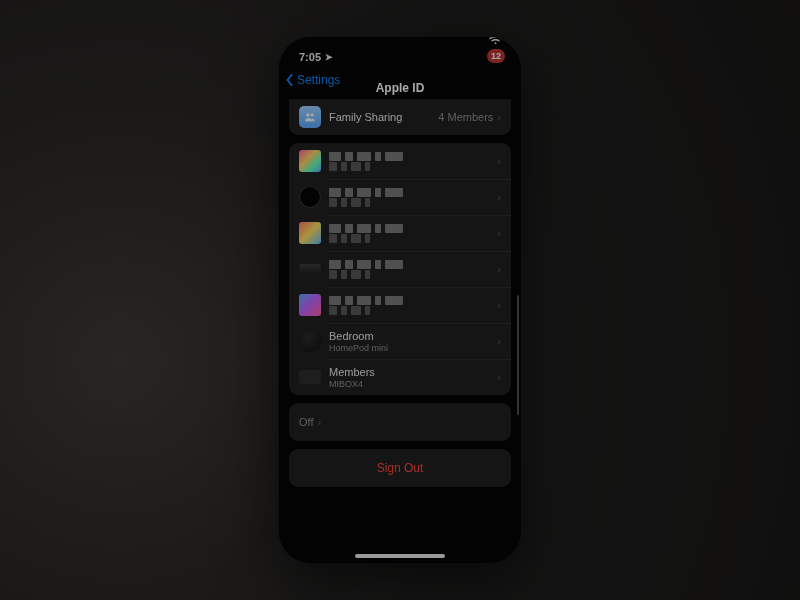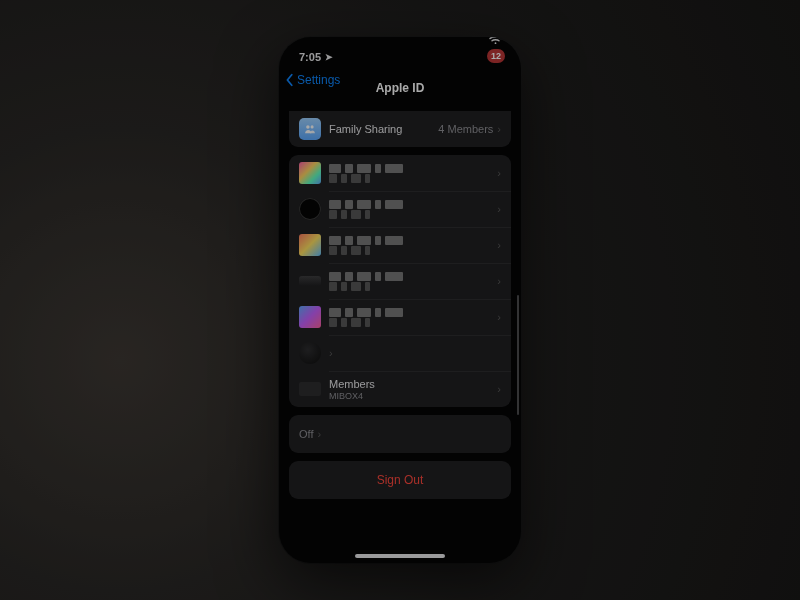--- a/index.html
+++ b/index.html
@@ -56,21 +56,21 @@
     overflow: hidden;
     padding: 0;
   }
 
   .group {
     background: #1c1c1e;
     border-radius: 9px;
     margin: 8px 10px;
     overflow: hidden;
   }
-  .group.first-partial { margin-top: 16px; border-top-left-radius: 0; border-top-right-radius: 0; }
+  .group.first-partial { margin-top: 4px; border-top-left-radius: 0; border-top-right-radius: 0; }
 
   .row {
     display: flex; align-items: center;
     min-height: 36px;
     padding: 6px 10px 6px 10px;
     position: relative;
     cursor: pointer;
   }
   .row + .row::before {
     content: "";
@@ -319,20 +319,24 @@
                 <span class="pix d" style="width: 6px;"></span>
                 <span class="pix d" style="width: 10px;"></span>
                 <span class="pix d" style="width: 5px;"></span>
               </span>
             </span>
           </div>
           <span class="chev">›</span>
         </div>
         <div class="row">
           <div class="icon homepod"></div>
+          <div class="labels">
+            <span class="title">Bedroom</span>
+            <span class="subtitle">HomePod mini</span>
+          </div>
           <span class="chev">›</span>
         </div>
         <div class="row">
           <div class="icon mibox"></div>
           <div class="labels">
             <span class="title">Members</span>
             <span class="subtitle">MIBOX4</span>
           </div>
           <span class="chev">›</span>
         </div>

